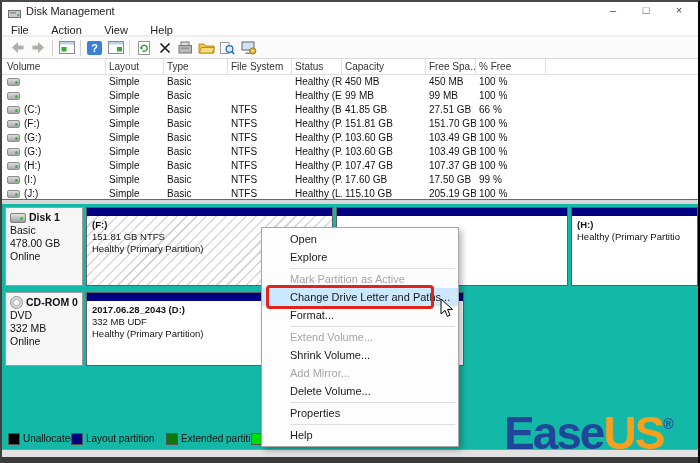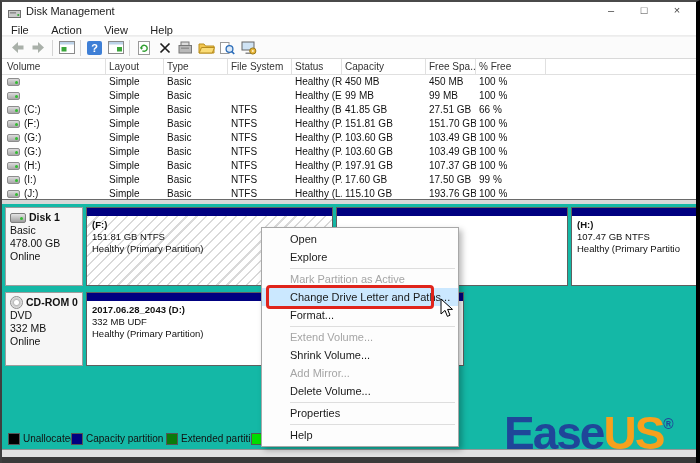--- a/index.html
+++ b/index.html
@@ -1,19 +1,19 @@
 <!DOCTYPE html>
 <html><head>
 <meta charset="utf-8">
 <style>
   * { margin:0; padding:0; box-sizing:border-box; }
   html,body { width:700px; height:463px; }
   body { font-family:"Liberation Sans", sans-serif; background:#ffffff; }
   #root { position:relative; width:700px; height:463px; background:#f0f0f0;
-          border-left:2px solid #3f3f3f; border-right:4px solid #000000; border-top:2px solid #4a4a4a;
+          border-left:2px solid #3f3f3f; border-right:2px solid #000000; border-top:2px solid #4a4a4a;
           overflow:hidden; }
 
   
   .titlebar { position:absolute; left:0; top:0; width:100%; height:18px; background:#ffffff; }
   .titlebar .app-ico { position:absolute; left:6px; top:3px; }
   .titlebar .ttl { position:absolute; left:24px; top:3px; font-size:11px; color:#222; }
   .winbtn { position:absolute; top:1px; width:30px; height:16px; text-align:center; font-size:11px; color:#444; line-height:15px; }
   .btn-min { right:70px; } .btn-max { right:37px; } .btn-close { right:4px; }
 
   
@@ -258,42 +258,42 @@
       <span class="tc x5">103.60 GB</span>
         <span class="tc x6">103.49 GB</span>
       <span class="tc x7">100 %</span>
     </div>
     <div class="trow">
       <span class="tc x0"><span class="vol-ico"></span><span>(H:)</span></span>
       <span class="tc x1">Simple</span>
         <span class="tc x2">Basic</span>
       <span class="tc x3">NTFS</span>
         <span class="tc x4">Healthy (P...</span>
-      <span class="tc x5">197.91 GB</span>
+      <span class="tc x5">107.47 GB</span>
         <span class="tc x6">107.37 GB</span>
       <span class="tc x7">100 %</span>
     </div>
     <div class="trow">
       <span class="tc x0"><span class="vol-ico"></span><span>(I:)</span></span>
       <span class="tc x1">Simple</span>
         <span class="tc x2">Basic</span>
       <span class="tc x3">NTFS</span>
         <span class="tc x4">Healthy (P...</span>
       <span class="tc x5">17.60 GB</span>
         <span class="tc x6">17.50 GB</span>
       <span class="tc x7">99 %</span>
     </div>
     <div class="trow">
       <span class="tc x0"><span class="vol-ico"></span><span>(J:)</span></span>
       <span class="tc x1">Simple</span>
         <span class="tc x2">Basic</span>
       <span class="tc x3">NTFS</span>
         <span class="tc x4">Healthy (L...</span>
       <span class="tc x5">115.10 GB</span>
-        <span class="tc x6">193.76 GB</span>
+        <span class="tc x6">205.19 GB</span>
       <span class="tc x7">100 %</span>
     </div>
   </div>
 
   <div class="splitter"></div>
 
   <div class="gfx">
 
     <div class="disklabel" style="left:3px; top:3px; width:78px; height:79px;">
       <div class="dname"><span class="disk-ico"></span><span>Disk 1</span></div>
@@ -314,21 +314,20 @@
       <div class="pbody">
         <div class="l1"></div>
         <div></div>
         <div></div>
       </div>
     </div>
     <div class="part" style="left:569px; top:3px; width:127px; height:79px;">
       <div class="pstrip" style="background-color: rgb(0, 0, 128);"></div>
       <div class="pbody">
         <div class="l1">(H:)</div>
-        <div>107.47 GB NTFS</div>
         <div>Healthy (Primary Partitio</div>
       </div>
     </div>
 
     <div class="disklabel" style="left:3px; top:88px; width:78px; height:74px;">
       <div class="dname"><span class="cd-ico"></span><span>CD-ROM 0</span></div>
       <div>DVD</div>
       <div>332 MB</div>
       <div>Online</div>
     </div>
@@ -339,21 +338,21 @@
         <div>332 MB UDF</div>
         <div>Healthy (Primary Partition)</div>
       </div>
     </div>
   </div>
 
   <div class="legend">
     <span class="lsw" style="left: 6px; background-color: rgb(0, 0, 0);"></span>
     <span class="llb" style="left:21px;">Unallocated</span>
     <span class="lsw" style="left: 69px; background-color: rgb(0, 0, 128);"></span>
-    <span class="llb" style="left:84px;">Capacity partition</span>
+    <span class="llb" style="left:84px;">Layout partition</span>
     <span class="lsw" style="left: 164px; background-color: rgb(11, 122, 11);"></span>
     <span class="llb" style="left:179px;">Extended partition</span>
     <span class="lsw" style="left: 249px; background-color: rgb(0, 221, 0);"></span>
   </div>
 
   <div class="botline"></div>
   <div class="botstrip"></div>
   <div class="botdark"></div>
 
   <div class="watermark">

